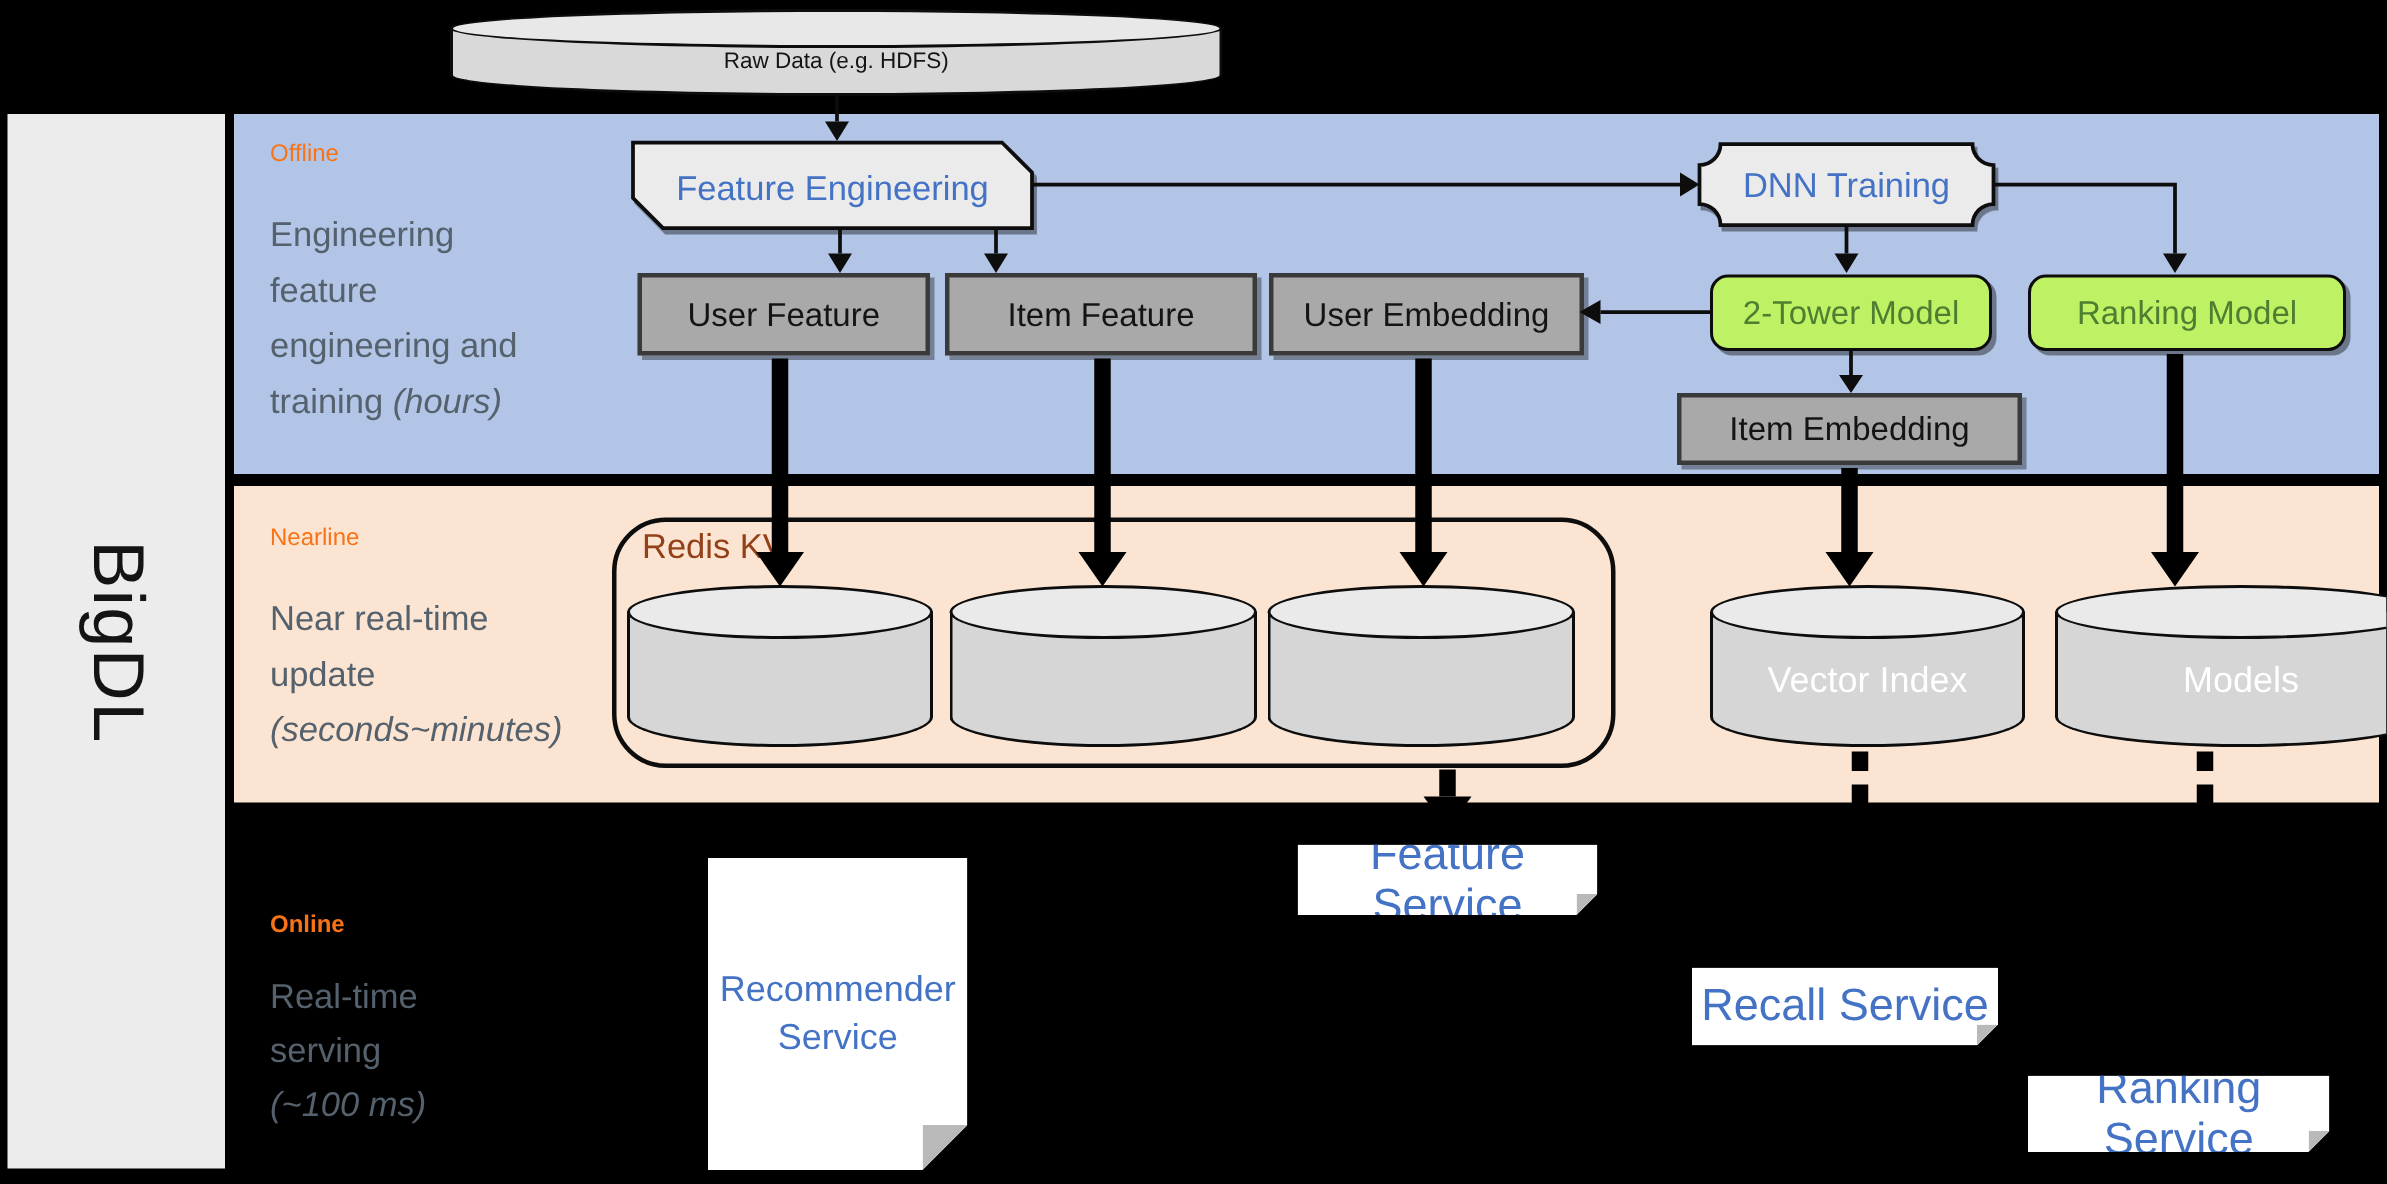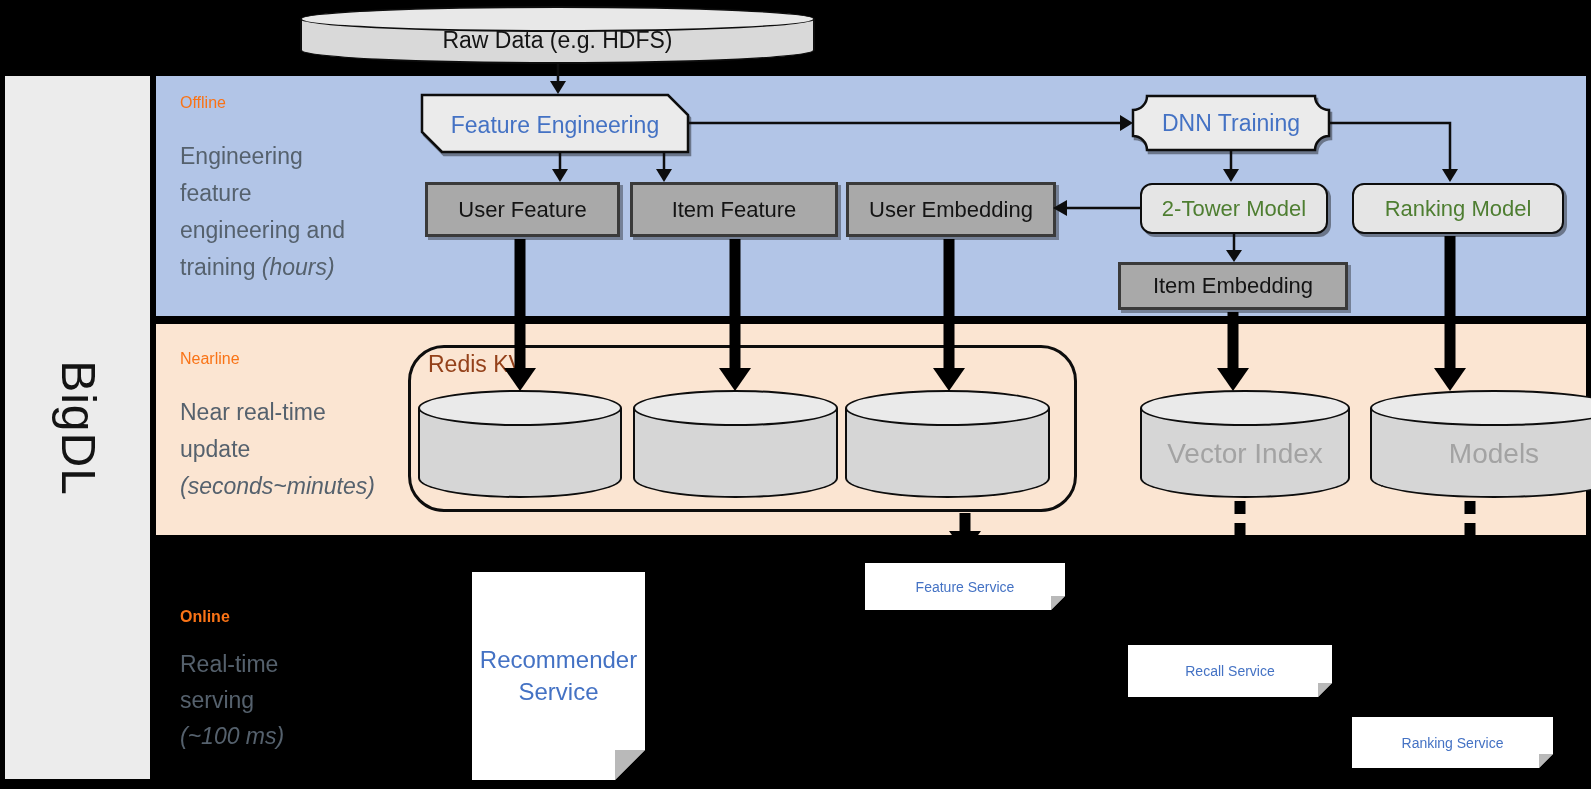--- a/index.html
+++ b/index.html
@@ -22,50 +22,50 @@
   .btitle { position:absolute; font-size:16px; color:#f97316; }
   .btitle.bold { font-weight:700; }
   .bdesc  { position:absolute; font-size:23px; color:#55616d; line-height:37px; }
   .it { font-style:italic; }
 
   
   .node { position:absolute; box-sizing:border-box; display:flex; align-items:center;
           justify-content:center; font-size:22px; }
   .node.gray   { background:#a9a9a9; border:3px solid #3a3a3a; color:#141414;
                  box-shadow:3px 3px 0 rgba(0,0,0,0.35); }
-  .node.roundy { background:#e5e5e5; border:2.5px solid #0d0d0d; border-radius:12px;
+  .node.roundy { background:#bef264; border:2.5px solid #0d0d0d; border-radius:12px;
                  box-shadow:3px 3px 0 rgba(0,0,0,0.4); }
   .green { color:#4e7e31; }
   .shape-label { position:absolute; display:flex; align-items:center; justify-content:center;
                  font-size:23px; color:#4472c4; }
   .shape-svg { position:absolute; overflow:visible; filter:drop-shadow(2px 3px 0 rgba(0,0,0,0.4)); }
 
   
   .cyl { position:absolute; }
   .cyl .ctop  { position:absolute; left:0; right:0; top:0; height:36px; box-sizing:border-box;
                 background:#eaeaea; border:2.5px solid #0d0d0d; border-radius:50%; z-index:2; }
   .cyl .cbody { position:absolute; left:0; right:0; top:18px; bottom:0; box-sizing:border-box;
                 background:#d6d6d6; border:2.5px solid #0d0d0d; border-top:none;
                 border-radius:0 0 50% 50% / 0 0 20px 20px; z-index:1; }
   .cyl .clabel { position:absolute; inset:0; padding-top:20px; display:flex; align-items:center;
-                 justify-content:center; font-size:28px; color:#a3a3a3; z-index:3; }
+                 justify-content:center; font-size:24px; color:#ffffff; z-index:3; }
   .cyl.rawcyl .ctop  { height:26px; background:#e8e8e8; }
   .cyl.rawcyl .cbody { top:13px; background:#d9d9d9; border-radius:0 0 50% 50% / 0 0 14px 14px; }
-  .cyl.rawcyl .clabel { padding-top:10px; color:#141414; font-size:23px; }
+  .cyl.rawcyl .clabel { padding-top:10px; color:#141414; font-size:15px; }
 
   
   .redis-box   { position:absolute; left:408px; top:345px; width:669px; height:167px;
                  box-sizing:border-box; border:3px solid #0d0d0d; border-radius:36px; }
   .redis-label { position:absolute; left:428px; top:351px; font-size:23px; color:#94411a; }
 
   
   .doc { position:absolute; background:#fff; --f:14px;
          clip-path:polygon(0 0,100% 0,100% calc(100% - var(--f)),calc(100% - var(--f)) 100%,0 100%);
          display:flex; align-items:center; justify-content:center; text-align:center;
-         color:#4472c4; font-size:14px; }
+         color:#4472c4; font-size:30px; }
   .doc.big { --f:30px; font-size:24px; line-height:32px; }
   .doc .fold { position:absolute; right:0; bottom:0; width:var(--f); height:var(--f);
                background:#b9b9b9; clip-path:polygon(0 0,100% 0,0 100%); }
 
   
   .connectors { position:absolute; left:0; top:0; z-index:6; pointer-events:none; }
   .thin  { stroke:#0d0d0d; stroke-width:2.5px; fill:none; }
   .thick { stroke:#000;    stroke-width:11px;  fill:none; }
   .head  { fill:#0d0d0d; stroke:none; }
   .bighead { fill:#000; stroke:none; }

